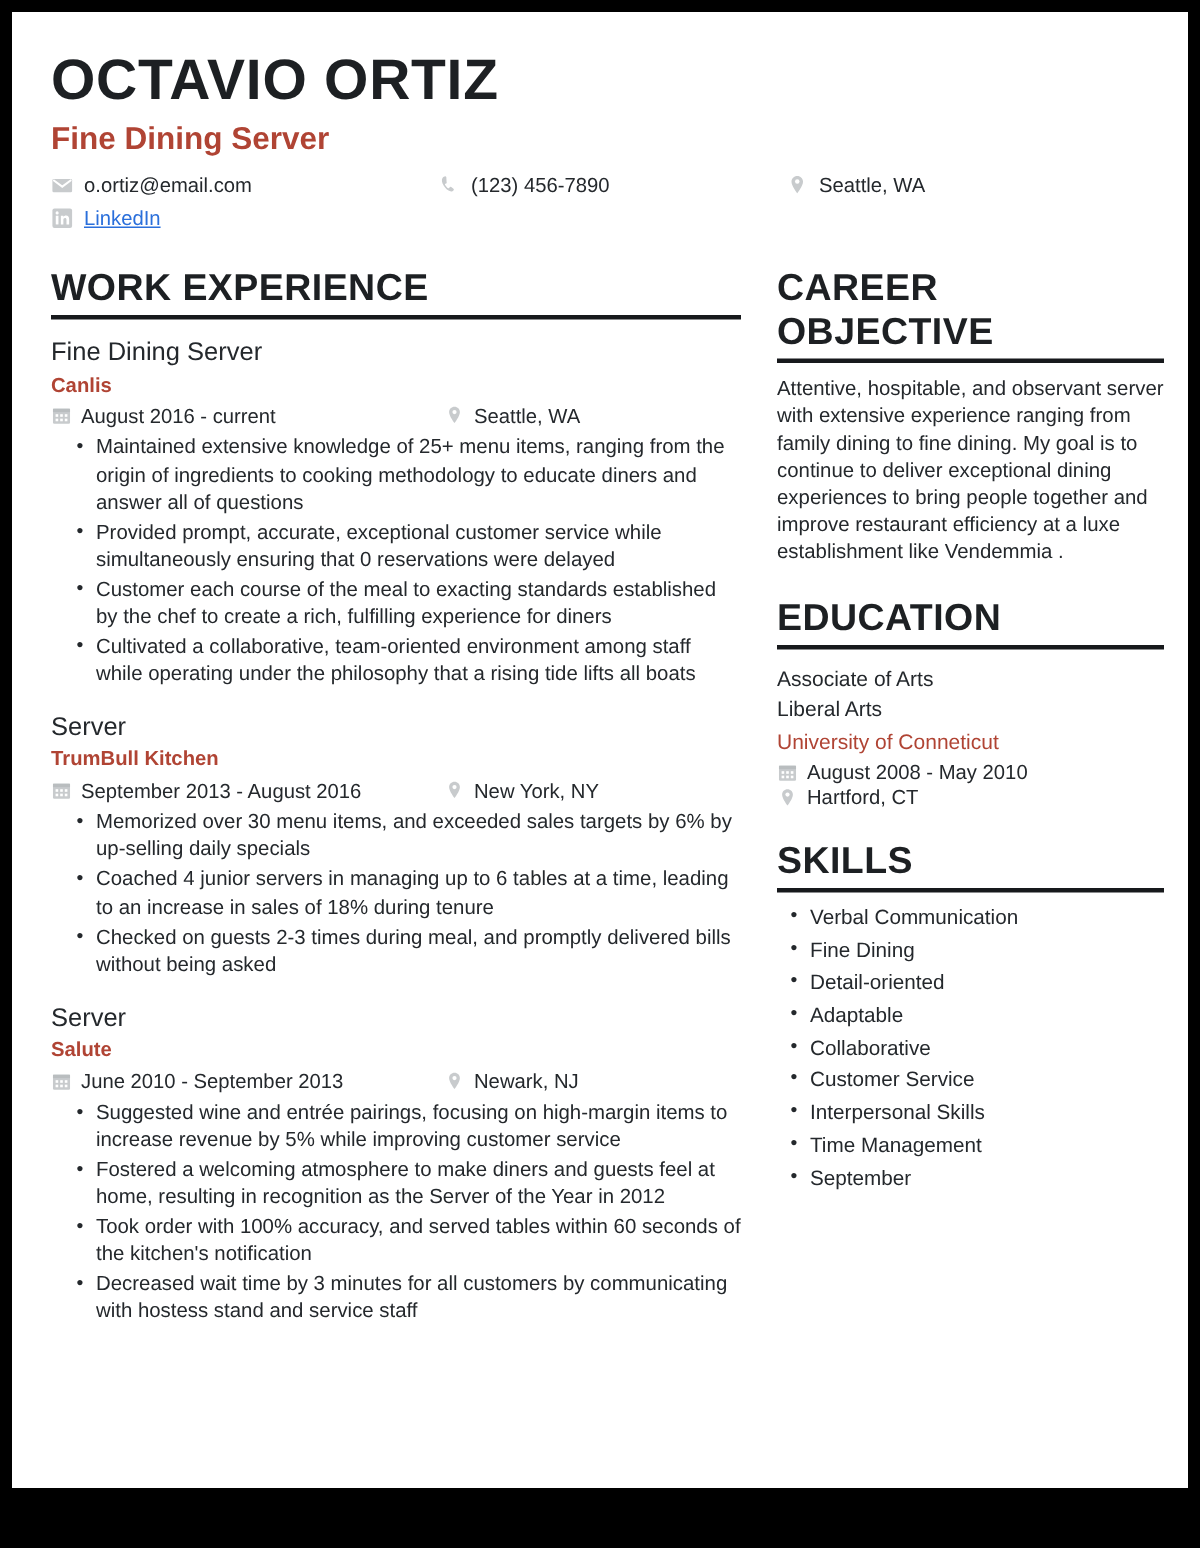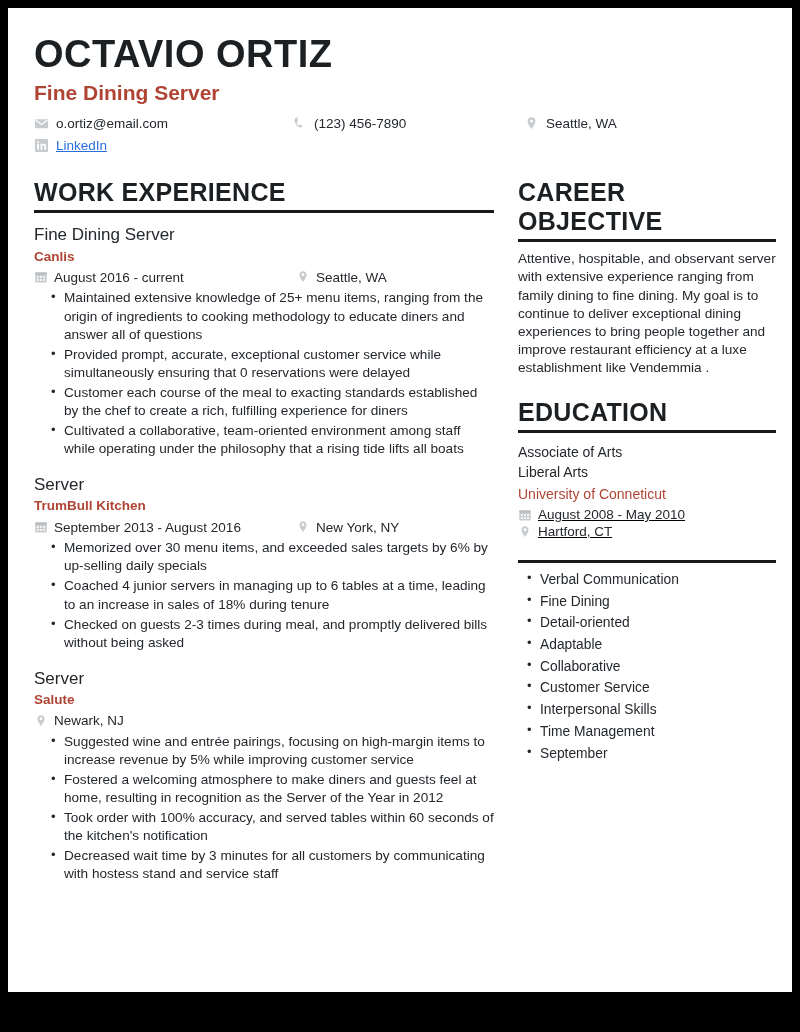--- a/index.html
+++ b/index.html
@@ -174,21 +174,21 @@
     color: #24282c;
     line-height: 1.45;
   }
   .edu-school {
     font-size: 14px;
     font-weight: normal;
     color: #b04434;
     line-height: 1.45;
     margin-top: 1px;
   }
-  .edu-meta { margin-top: 4px; text-decoration: underline; }
+  .edu-meta { margin-top: 4px; }
   .edu-meta .meta-item { margin-bottom: 3px; }
 
   ul.skills {
     margin: 7px 0 0 0;
     padding-left: 22px;
     list-style: none;
   }
   ul.skills li {
     position: relative;
     font-size: 13.8px;
@@ -339,20 +339,35 @@
             <li>Memorized over 30 menu items, and exceeded sales targets by 6% by up-selling daily specials</li>
             <li>Coached 4 junior servers in managing up to 6 tables at a time, leading to an increase in sales of 18% during tenure</li>
             <li>Checked on guests 2-3 times during meal, and promptly delivered bills without being asked</li>
           </ul>
         </div>
 
         <div class="job exp-gap">
           <div class="job-role">Server</div>
           <div class="job-company">Salute</div>
           <div class="job-meta">
+            <div class="meta-item meta-date">
+              <span class="m-ico">
+                <svg width="14" height="14" viewBox="0 0 16 16">
+                    <rect x="1.5" y="2.8" width="13" height="11.5" rx="1" fill="#c8cbcd"></rect>
+                    <rect x="1.5" y="2.8" width="13" height="2.6" fill="#b9bdbf"></rect>
+                    <rect x="3.5" y="7" width="2" height="2" fill="#ffffff"></rect>
+                    <rect x="7" y="7" width="2" height="2" fill="#ffffff"></rect>
+                    <rect x="10.5" y="7" width="2" height="2" fill="#ffffff"></rect>
+                    <rect x="3.5" y="10.4" width="2" height="2" fill="#ffffff"></rect>
+                    <rect x="7" y="10.4" width="2" height="2" fill="#ffffff"></rect>
+                    <rect x="10.5" y="10.4" width="2" height="2" fill="#ffffff"></rect>
+                  </svg>
+              </span>
+              <span>June 2010 - September 2013</span>
+            </div>
             <div class="meta-item">
               <span class="m-ico">
                 <svg width="14" height="14" viewBox="0 0 16 16">
                     <path d="M8 1.4c-2.3 0-4.1 1.8-4.1 4.1 0 3 4.1 8.2 4.1 8.2s4.1-5.2 4.1-8.2c0-2.3-1.8-4.1-4.1-4.1z" fill="#c8cbcd"></path>
                     <circle cx="8" cy="5.4" r="1.6" fill="#ffffff"></circle>
                   </svg>
               </span>
               <span>Newark, NJ</span>
             </div>
           </div>
@@ -408,20 +423,21 @@
                     <circle cx="8" cy="5.4" r="1.6" fill="#ffffff"></circle>
                   </svg>
               </span>
               <span>Hartford, CT</span>
             </div>
           </div>
         </div>
       </div>
 
       <div class="sec-gap">
+        <div class="sec-head">SKILLS</div>
         <div class="sec-rule"></div>
         <ul class="skills">
           <li>Verbal Communication</li>
           <li>Fine Dining</li>
           <li>Detail-oriented</li>
           <li>Adaptable</li>
           <li>Collaborative</li>
           <li>Customer Service</li>
           <li>Interpersonal Skills</li>
           <li>Time Management</li>

